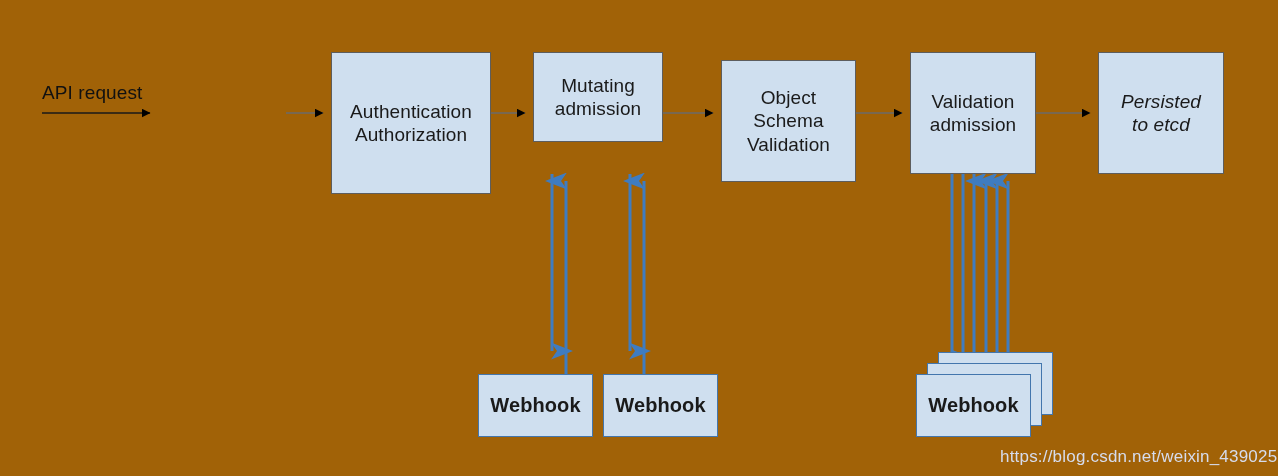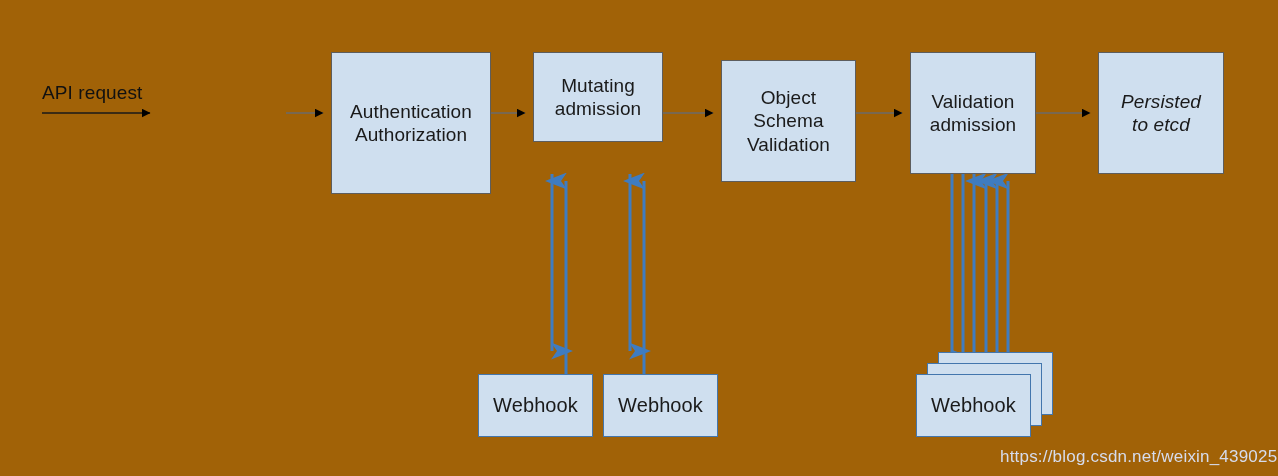--- a/index.html
+++ b/index.html
@@ -37,20 +37,21 @@
     font-size: 19px;
     line-height: 1.22;
     letter-spacing: 0.1px;
   }
   .node.stage {
     border: 1.6px solid #5d5d5d;
   }
   .node.webhook {
     border: 1.6px solid #4376ad;
     font-size: 20px;
+    font-weight: bold;
   }
   .node .lbl {
     white-space: pre-line;
     padding: 0 4px;
   }
   .stack-back {
     position: absolute;
     box-sizing: border-box;
     background: #cfdfef;
     border: 1.6px solid #4376ad;

